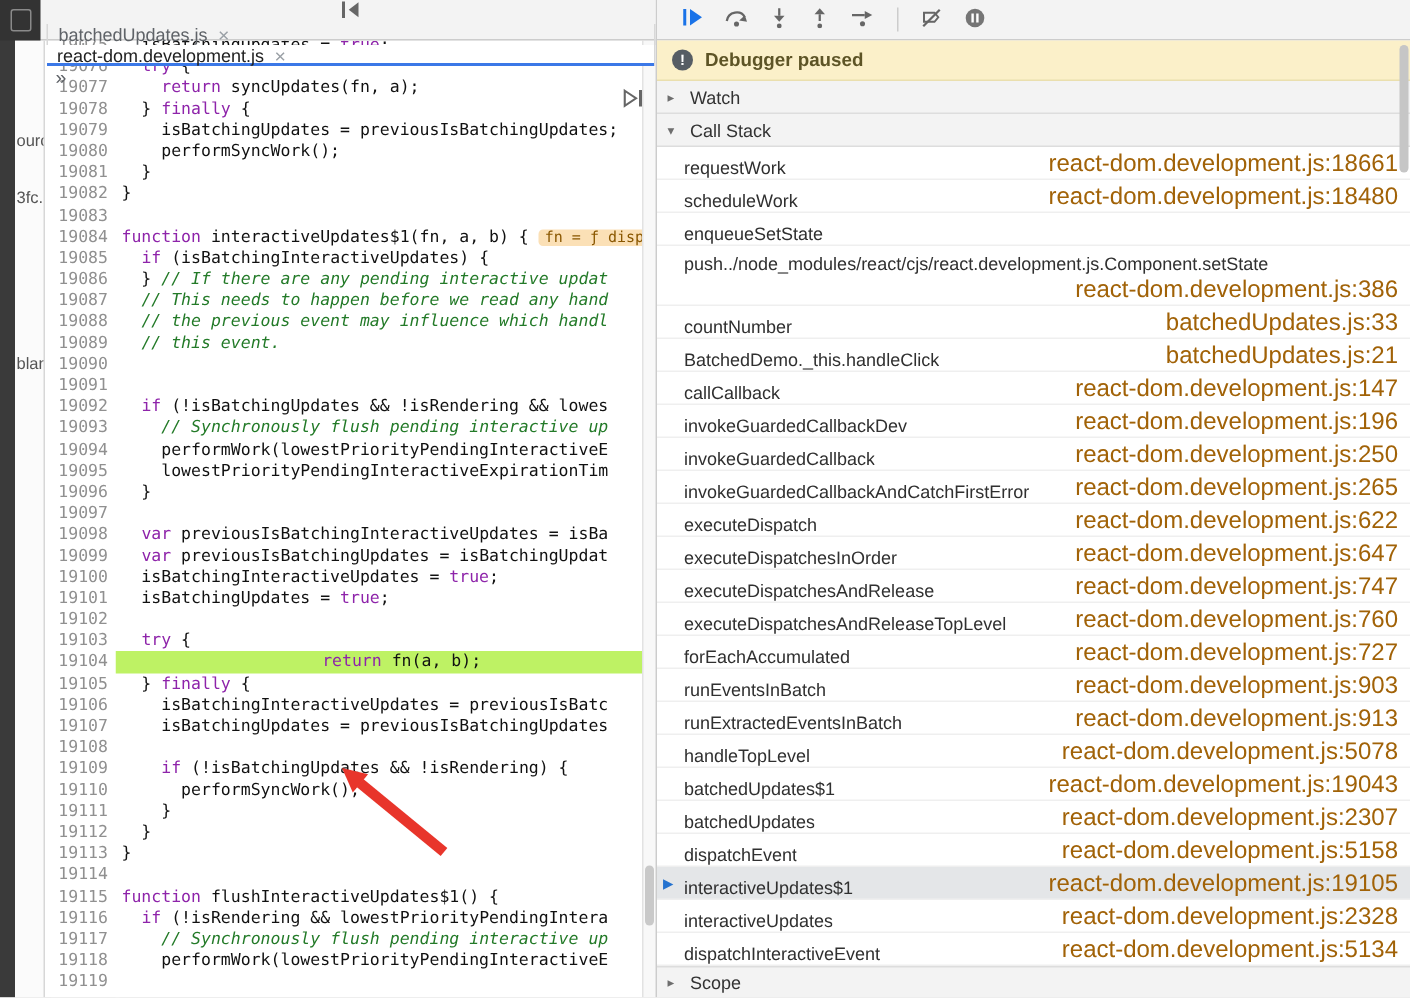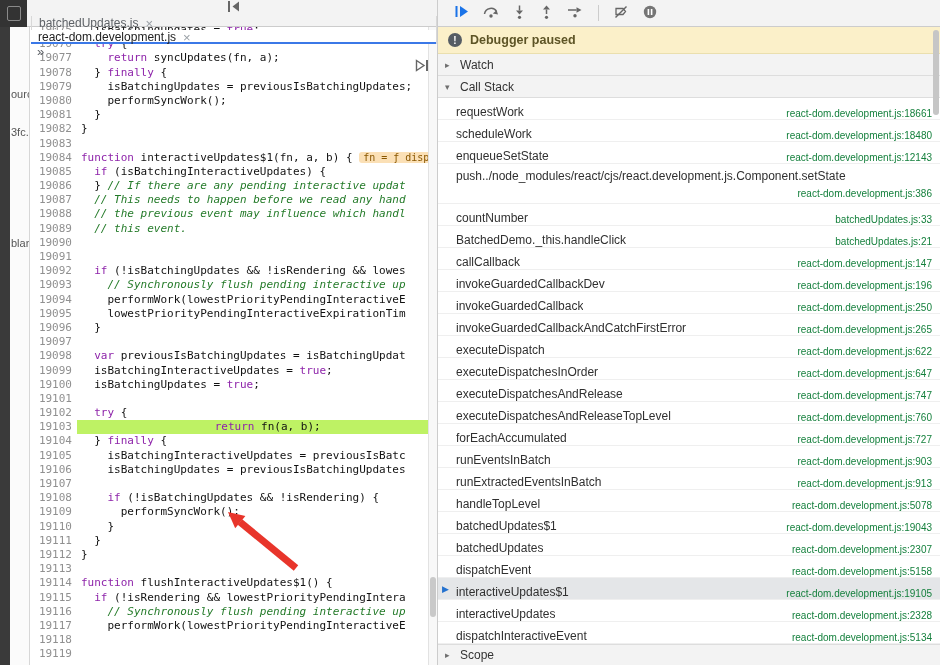--- a/index.html
+++ b/index.html
@@ -54,21 +54,21 @@
   .paused-banner{display:flex;align-items:center;gap:8px;height:27px;min-height:27px;background:#fbf0c9;border-bottom:1px solid #eadfae;padding-left:10px;font-size:12.5px;font-weight:bold;color:#5d5426;box-sizing:border-box;}
   .paused-icon{display:inline-flex;align-items:center;justify-content:center;width:14px;height:14px;border-radius:50%;background:#565d64;color:#fff;font-size:10px;font-weight:bold;}
 
   .section-header{display:flex;align-items:center;gap:6px;height:22px;min-height:22px;background:#f3f3f3;border-bottom:1px solid #ddd;font-size:12px;color:#333;padding-left:7px;box-sizing:border-box;cursor:pointer;}
   .section-header.scope{border-top:1px solid #ddd;}
   .tri{color:#6e6e6e;font-size:9px;width:9px;display:inline-block;}
 
   .cs-list{background:#fff;}
   .cs-row{position:relative;display:flex;align-items:flex-end;height:22px;padding:0 8px 0 18px;border-bottom:1px solid #efefef;font-size:12px;color:#303030;box-sizing:border-box;cursor:pointer;}
   .cs-name{white-space:nowrap;overflow:hidden;flex:0 1 auto;}
-  .cs-loc{margin-left:auto;padding-left:10px;color:#15803d;white-space:nowrap;font-size:10px;}
+  .cs-loc{margin-left:auto;padding-left:10px;color:#a16207;white-space:nowrap;font-size:16px;}
   .cs-row.current{background:#e4e6e8;}
   .cs-marker{position:absolute;left:4px;top:50%;transform:translateY(-50%);color:#2472cf;font-size:9px;}
   .cs-row.wrap{display:block;height:40px;padding-top:3px;}
   .cs-row.wrap .cs-name{display:block;white-space:nowrap;overflow:hidden;line-height:19px;}
   .cs-row.wrap .cs-loc{display:block;text-align:right;padding-left:0;line-height:16px;}
 
   .panel-scroll-thumb{position:absolute;right:1px;top:30px;width:6px;height:85px;background:#c6c6c6;border-radius:3px;z-index:8;}
 </style>
 </head>
 <body>
@@ -184,20 +184,21 @@
         <div class="code-line"><span class="tk-t">  </span><span class="tk-c">// the previous event may influence which handl</span></div>
         <div class="code-line"><span class="tk-t">  </span><span class="tk-c">// this event.</span></div>
         <div class="code-line"></div>
         <div class="code-line"></div>
         <div class="code-line"><span class="tk-t">  </span><span class="tk-k">if</span><span class="tk-t"> (!isBatchingUpdates &amp;&amp; !isRendering &amp;&amp; lowes</span></div>
         <div class="code-line"><span class="tk-t">    </span><span class="tk-c">// Synchronously flush pending interactive up</span></div>
         <div class="code-line"><span class="tk-t">    performWork(lowestPriorityPendingInteractiveE</span></div>
         <div class="code-line"><span class="tk-t">    lowestPriorityPendingInteractiveExpirationTim</span></div>
         <div class="code-line"><span class="tk-t">  }</span></div>
         <div class="code-line"></div>
+        <div class="code-line"><span class="tk-t">  </span><span class="tk-k">var</span><span class="tk-t"> previousIsBatchingInteractiveUpdates = isBa</span></div>
         <div class="code-line"><span class="tk-t">  </span><span class="tk-k">var</span><span class="tk-t"> previousIsBatchingUpdates = isBatchingUpdat</span></div>
         <div class="code-line"><span class="tk-t">  isBatchingInteractiveUpdates = </span><span class="tk-k">true</span><span class="tk-t">;</span></div>
         <div class="code-line"><span class="tk-t">  isBatchingUpdates = </span><span class="tk-k">true</span><span class="tk-t">;</span></div>
         <div class="code-line"></div>
         <div class="code-line"><span class="tk-t">  </span><span class="tk-k">try</span><span class="tk-t"> {</span></div>
         <div class="code-line hl"><span class="tk-t">    </span><span class="tk-k">return</span><span class="tk-t"> fn(a, b);</span></div>
         <div class="code-line"><span class="tk-t">  } </span><span class="tk-k">finally</span><span class="tk-t"> {</span></div>
         <div class="code-line"><span class="tk-t">    isBatchingInteractiveUpdates = previousIsBatc</span></div>
         <div class="code-line"><span class="tk-t">    isBatchingUpdates = previousIsBatchingUpdates</span></div>
         <div class="code-line"></div>
@@ -309,21 +310,20 @@
         <div class="cs-row">
           <span class="cs-name">requestWork</span>
           <span class="cs-loc">react-dom.development.js:18661</span>
         </div>
         <div class="cs-row">
           <span class="cs-name">scheduleWork</span>
           <span class="cs-loc">react-dom.development.js:18480</span>
         </div>
         <div class="cs-row">
           <span class="cs-name">enqueueSetState</span>
-          <span class="cs-loc">react-dom.development.js:12143</span>
         </div>
         <div class="cs-row wrap">
           <span class="cs-name">push../node_modules/react/cjs/react.development.js.Component.setState</span>
           <span class="cs-loc">react-dom.development.js:386</span>
         </div>
         <div class="cs-row">
           <span class="cs-name">countNumber</span>
           <span class="cs-loc">batchedUpdates.js:33</span>
         </div>
         <div class="cs-row">

